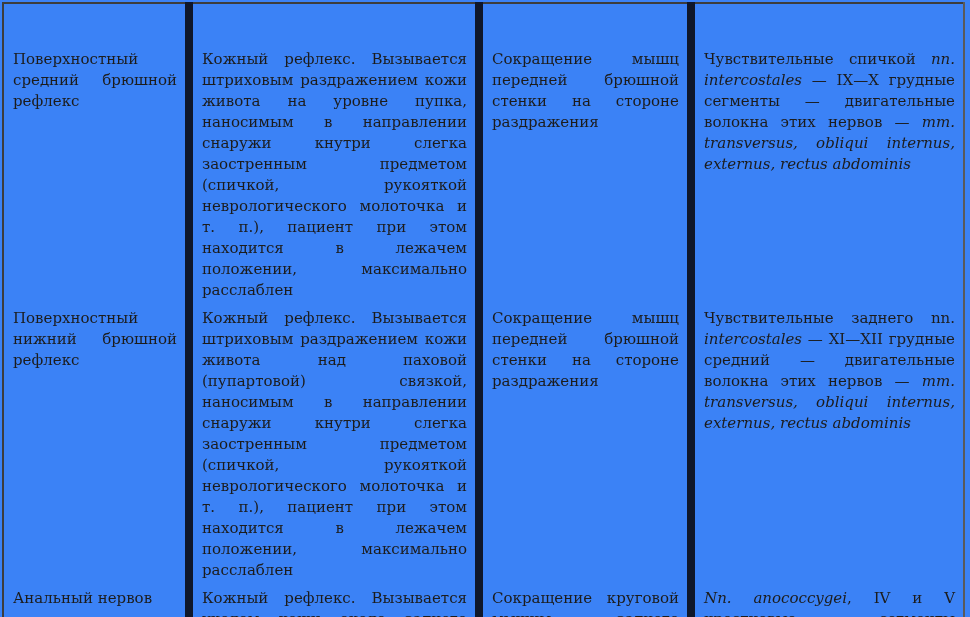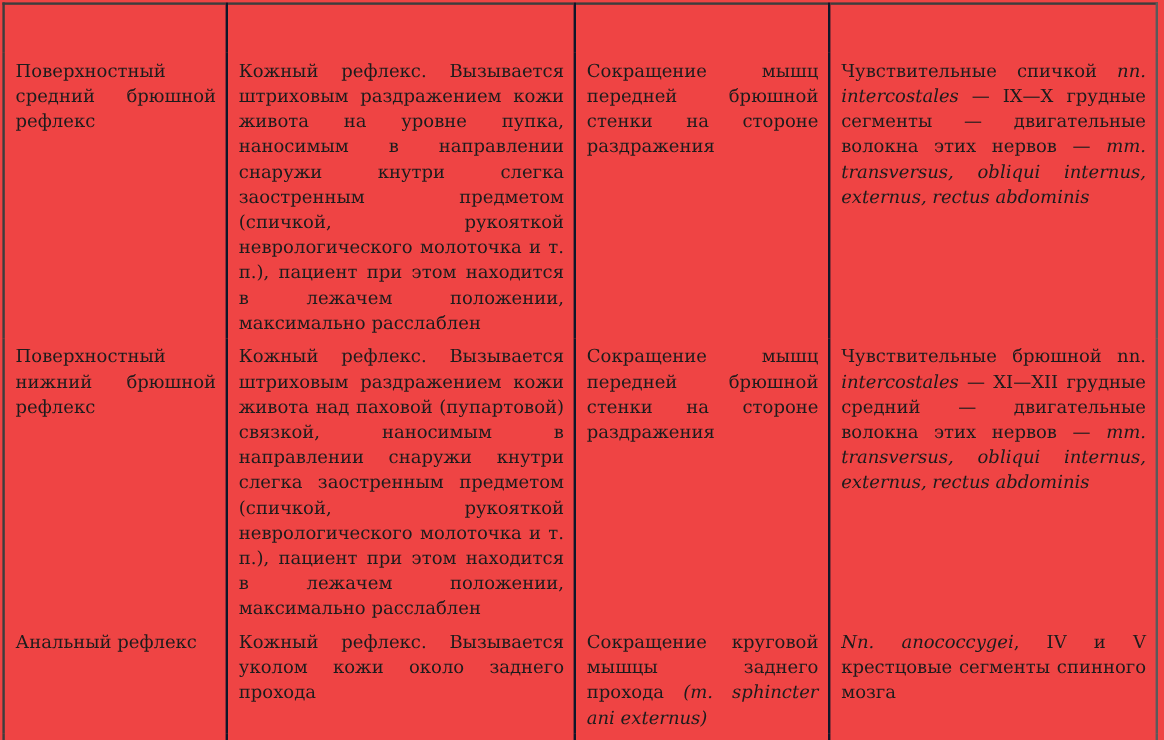--- a/index.html
+++ b/index.html
@@ -4,21 +4,21 @@
 <style>
   html, body {
     margin: 0;
     padding: 0;
     background: #ffffff;
   }
   .page {
     position: relative;
     width: 970px;
     height: 617px;
-    background: #ef4444;
+    background: #3b82f6;
     overflow: hidden;
   }
   table.reflex-table {
     position: absolute;
     top: 2px;
     left: 2px;
     width: 961px;
     height: 612px;
     border-collapse: collapse;
     table-layout: fixed;
@@ -32,21 +32,21 @@
     padding: 5px 8px 2px 9px;
     font-family: "DejaVu Serif", "Liberation Serif", serif;
     font-size: 15px;
     line-height: 21px;
     color: #1c1c1c;
     text-align: justify;
     hyphens: auto;
     overflow: hidden;
   }
   table.reflex-table td + td {
-    border-left: 2px solid #0f172a;
+    border-left: 8px solid #0f172a;
   }
   tr.header-spacer td {
     height: 40px;
     padding: 0;
   }
   i {
     font-style: italic;
   }
 </style>
 </head>
@@ -70,24 +70,24 @@
     <tr style="height: 200px;">
           <td><span>Поверхностный средний брюшной рефлекс</span></td>
           <td><span>Кожный рефлекс. Вызывается штриховым раздражением кожи живота на уровне пупка, наносимым в направлении снаружи кнутри слегка заостренным предметом (спичкой, рукояткой неврологического молоточка и т. п.), пациент при этом находится в лежачем положении, максимально расслаблен</span></td>
           <td><span>Сокращение мышц передней брюшной стенки на стороне раздражения</span></td>
           <td><span>Чувствительные спичкой </span><i>nn. intercostales</i><span> — IX—X грудные сегменты — двигательные волокна этих нервов — </span><i>mm. transversus, obliqui internus, externus, rectus abdominis</i></td>
         </tr>
         <tr style="height: 200px;">
           <td><span>Поверхностный нижний брюшной рефлекс</span></td>
           <td><span>Кожный рефлекс. Вызывается штриховым раздражением кожи живота над паховой (пупартовой) связкой, наносимым в направлении снаружи кнутри слегка заостренным предметом (спичкой, рукояткой неврологического молоточка и т. п.), пациент при этом находится в лежачем положении, максимально расслаблен</span></td>
           <td><span>Сокращение мышц передней брюшной стенки на стороне раздражения</span></td>
-          <td><span>Чувствительные брюшной nn. </span><i>intercostales</i><span> — XI—XII грудные средний — двигательные волокна этих нервов — </span><i>mm. transversus, obliqui internus, externus, rectus abdominis</i></td>
+          <td><span>Чувствительные заднего nn. </span><i>intercostales</i><span> — XI—XII грудные средний — двигательные волокна этих нервов — </span><i>mm. transversus, obliqui internus, externus, rectus abdominis</i></td>
         </tr>
         <tr style="height: 86px;">
-          <td><span>Анальный рефлекс</span></td>
+          <td><span>Анальный нервов</span></td>
           <td><span>Кожный рефлекс. Вызывается уколом кожи около заднего прохода</span></td>
           <td><span>Сокращение круговой мышцы заднего прохода </span><i>(m. sphincter ani externus)</i></td>
           <td><i>Nn. anococcygei</i><span>, IV и V крестцовые сегменты спинного мозга</span></td>
         </tr>
         <tr style="height: 86px;">
           <td></td>
           <td></td>
           <td></td>
           <td></td>
         </tr>

